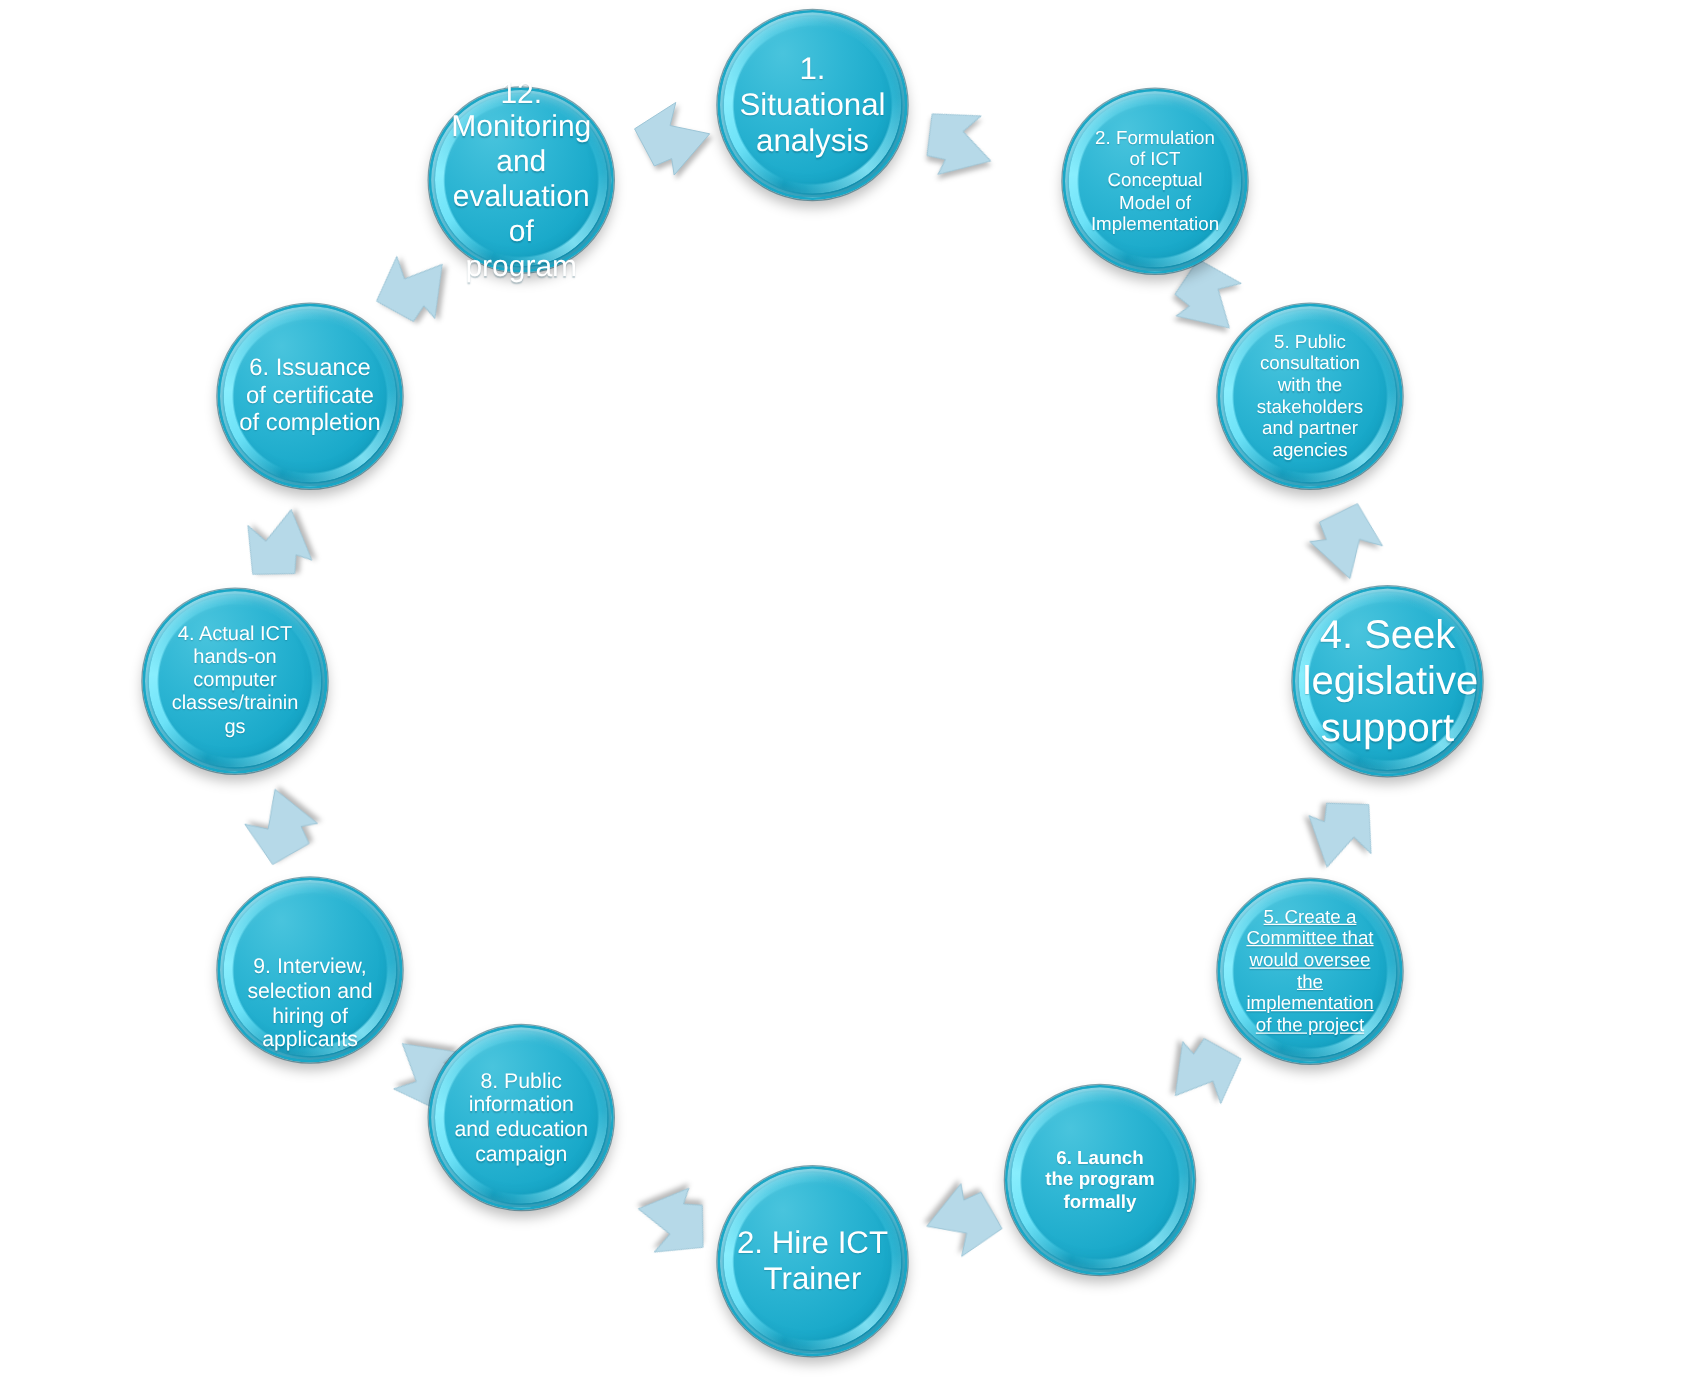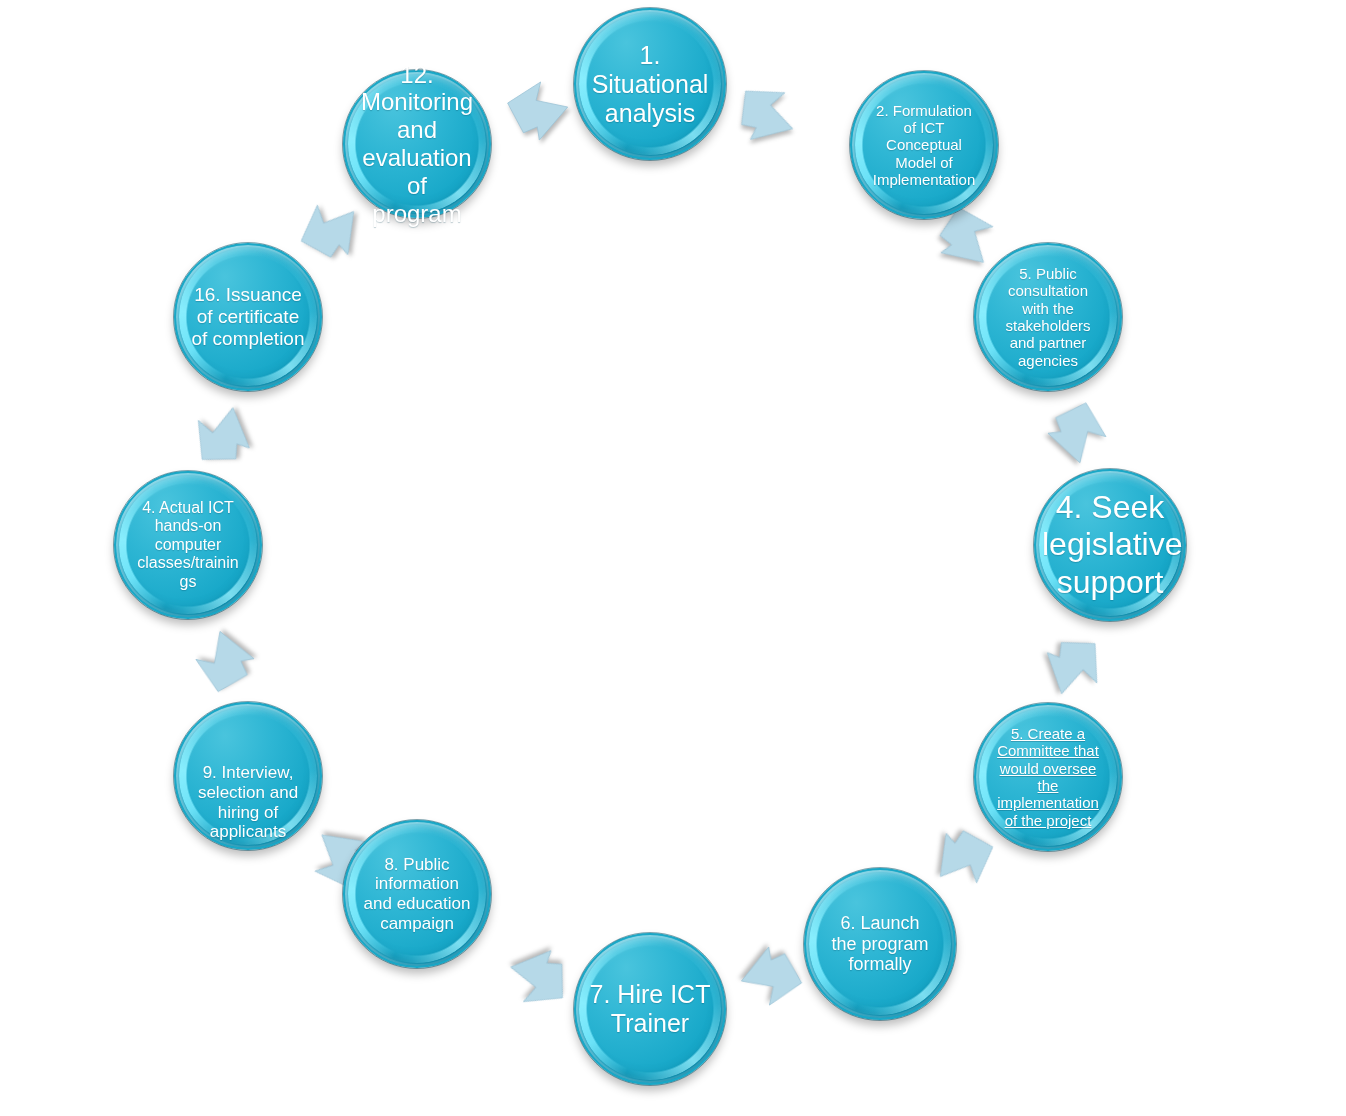--- a/index.html
+++ b/index.html
@@ -182,27 +182,27 @@
 support</span>
       </div>
       <div class="node" style="width: 148px; height: 148px; left: 974px; top: 703px; font-size: 15px; text-decoration: underline;">
         <span class="label">5. Create a
 Committee that
 would oversee
 the
 implementation
 of the project</span>
       </div>
-      <div class="node" style="width: 152px; height: 152px; left: 804px; top: 868px; font-size: 18px;">
+      <div class="node" style="width: 152px; height: 152px; left: 804px; top: 868px; font-size: 15px; font-weight: bold;">
         <span class="label">6. Launch
 the program
 formally</span>
       </div>
       <div class="node" style="width: 152px; height: 152px; left: 574px; top: 933px; font-size: 25px;">
-        <span class="label">7. Hire ICT
+        <span class="label">2. Hire ICT
 Trainer</span>
       </div>
       <div class="node" style="width: 148px; height: 148px; left: 343px; top: 820px; font-size: 17px;">
         <span class="label">8. Public
 information
 and education
 campaign</span>
       </div>
       <div class="node" style="width: 148px; height: 148px; left: 174px; top: 702px; font-size: 17px; align-items: flex-end;">
         <span class="label">9. Interview,
@@ -211,21 +211,21 @@
 applicants</span>
       </div>
       <div class="node" style="width: 148px; height: 148px; left: 114px; top: 471px; font-size: 16px;">
         <span class="label">4. Actual ICT
 hands-on
 computer
 classes/trainin
 gs</span>
       </div>
       <div class="node" style="width: 148px; height: 148px; left: 174px; top: 243px; font-size: 19px;">
-        <span class="label">16. Issuance
+        <span class="label">6. Issuance
 of certificate
 of completion</span>
       </div>
       <div class="node" style="width: 148px; height: 148px; left: 343px; top: 70px; font-size: 24px;">
         <span class="label">12.
 Monitoring
 and
 evaluation of
 program</span>
       </div>

